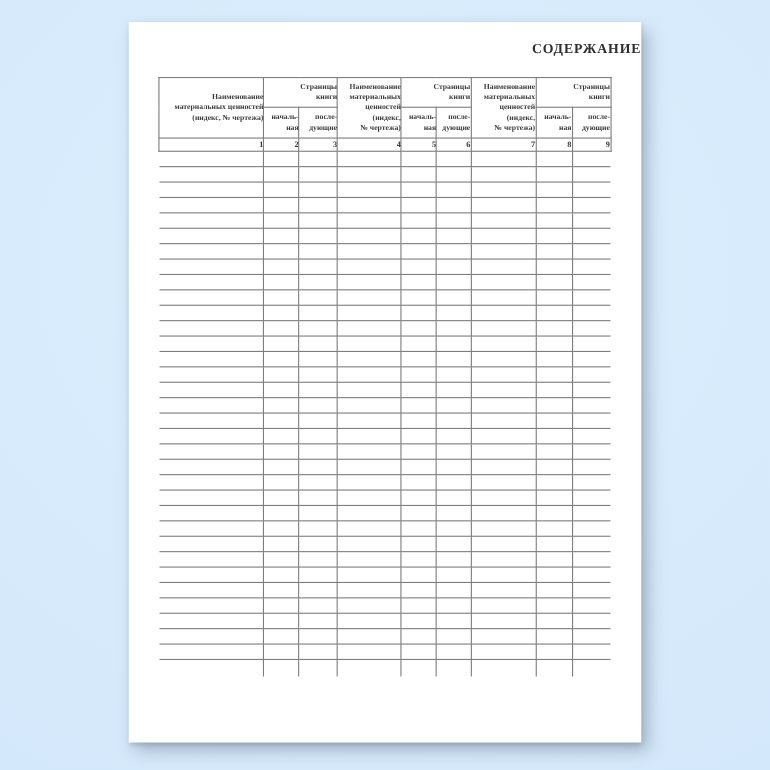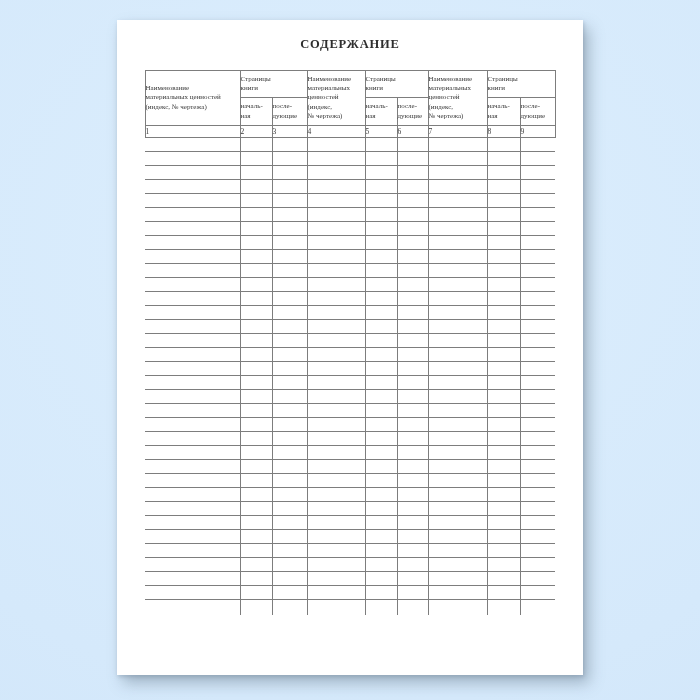--- a/index.html
+++ b/index.html
@@ -11,39 +11,39 @@
   }
   .page {
     position: absolute;
     left: 117px; top: 20px;
     width: 466px; height: 655px;
     background: #ffffff;
     box-shadow: 6px 8px 14px rgba(98,117,136,0.45), 1px 2px 4px rgba(98,117,136,0.30);
   }
   .title {
     margin-top: 17px;
-    text-align: center;
+    text-align: right;
     font-weight: bold;
     font-size: 12.5px;
     letter-spacing: 0.8px;
     color: #2e2e2e;
   }
   table.contents {
     border-collapse: collapse;
     table-layout: fixed;
     width: 410px;
     margin: 18px auto 0 auto;
     color: #3a3a3a;
   }
   thead th, thead td {
     border: 1px solid #7d7d7d;
-    font-weight: normal;
+    font-weight: bold;
     font-size: 7px;
     line-height: 1.32;
-    text-align: left;
+    text-align: right;
     vertical-align: middle;
     white-space: pre-line;
     padding: 1px 0;
   }
   tr.group-row th { height: 27px; }
   tr.sub-row th { height: 28px; margin-top: 46px; }
   tr.nums-row td {
     height: 12px;
     font-size: 7.5px;
     line-height: 1;

